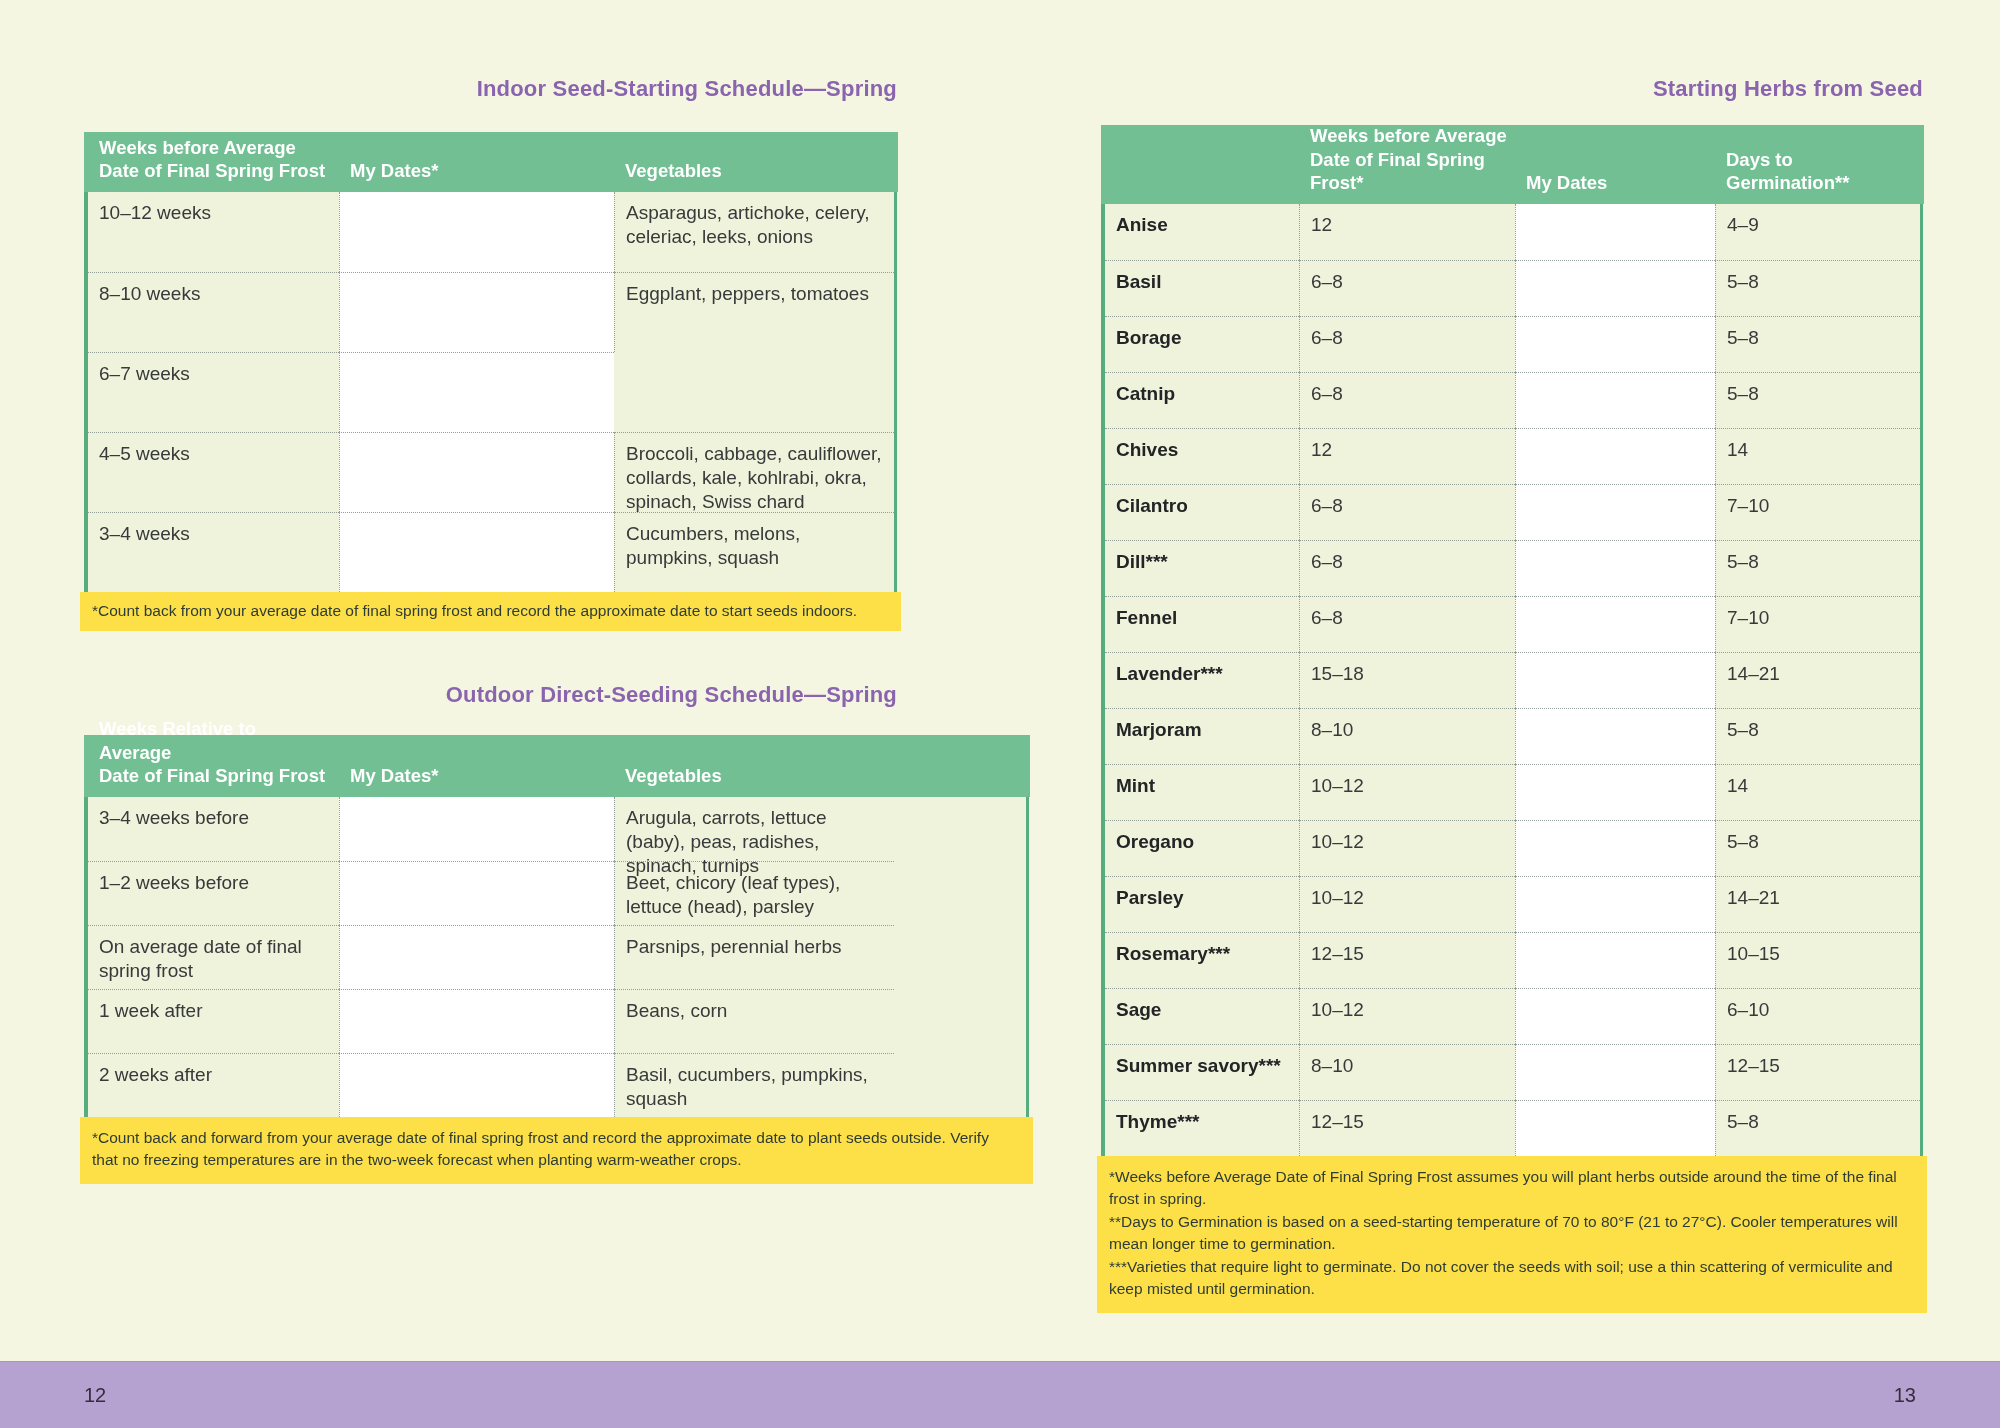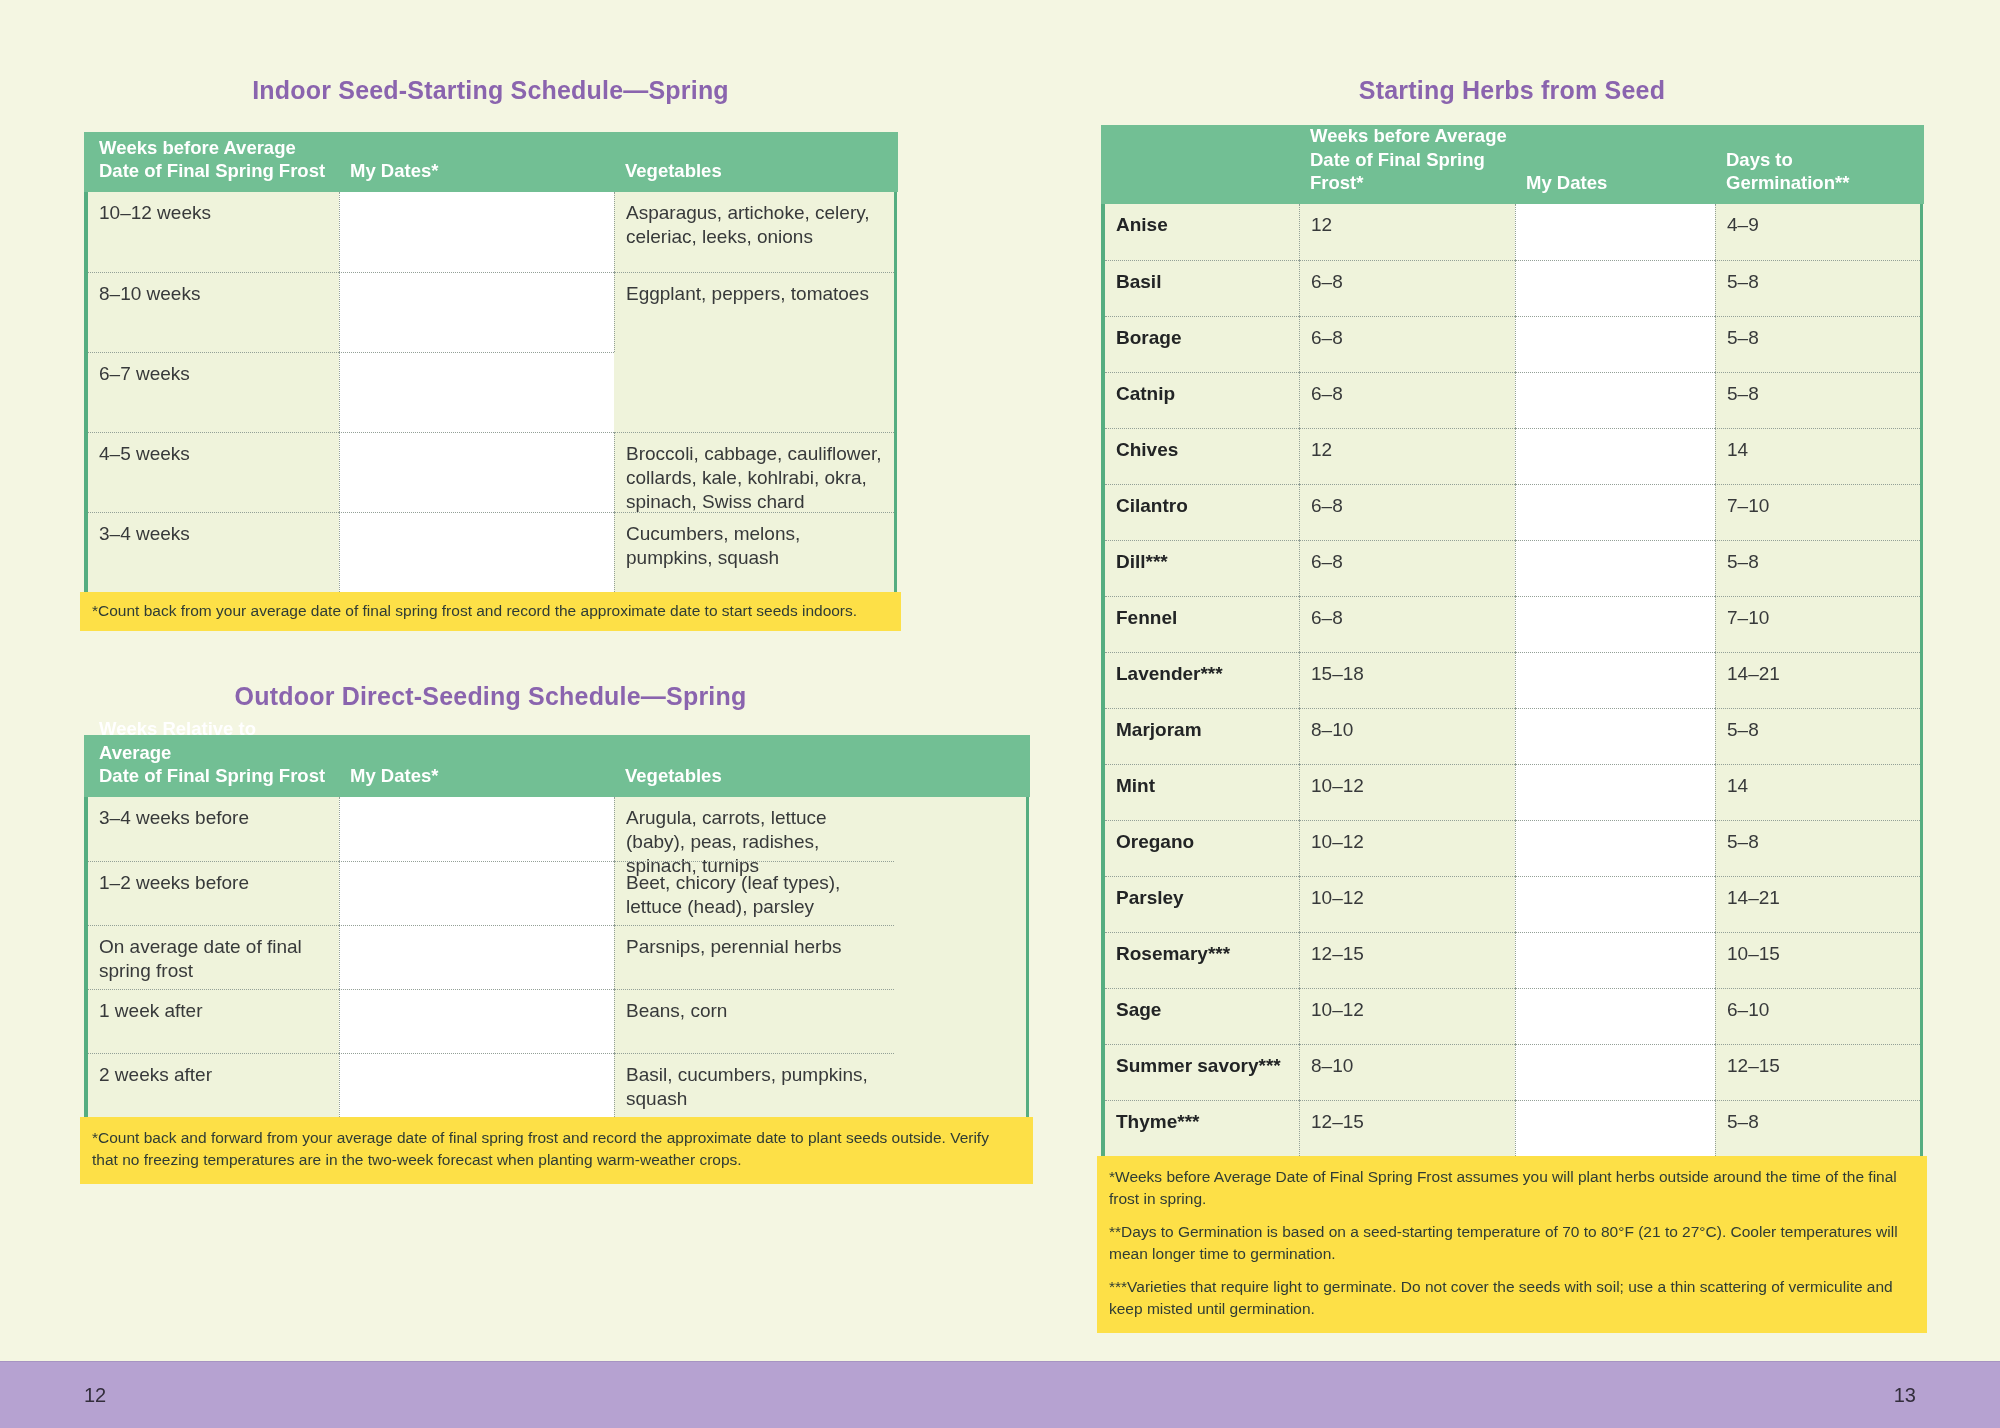--- a/index.html
+++ b/index.html
@@ -6,22 +6,22 @@
   html,body { width: 2000px; height: 1428px; }
   body {
     position: relative;
     background: #f4f6e2;
     font-family: "Liberation Sans", sans-serif;
     color: #37393a;
     overflow: hidden;
   }
   .title {
     position: absolute;
-    text-align: center;
-    font-size: 25px;
+    text-align: right;
+    font-size: 22px;
     font-weight: bold;
     color: #8a64ae;
     letter-spacing: 0.2px;
   }
   .gtable {
     position: absolute;
     background: #eff3db;
     border-left: 4px solid #55ad80;
     border-right: 3px solid #55ad80;
   }
@@ -49,21 +49,21 @@
   .cell.white { background: #ffffff; }
   .tfoot {
     background: #fde047;
     font-size: 15.5px;
     line-height: 1.45;
     color: #2f3c35;
     margin: 0 -7px 0 -8px;
   }
   .tfoot.one { padding: 8px 12px 9px 12px; }
   .tfoot.multi { padding: 10px 14px 12px 12px; }
-  .tfoot p + p { margin-top: 10px; }
+  .tfoot p + p { }
   
   .t-left .c1 { width: 251px; }
   .t-left .c2 { width: 275px; }
   .t-left .c3 { width: 280px; }
   
   .t-herb .c1 { width: 194px; font-weight: bold; color: #222425; }
   .t-herb .c2 { width: 216px; }
   .t-herb .c3 { width: 200px; }
   .t-herb .c4 { width: 205px; }
   .t-herb .thead .c1 { font-weight: bold; color:#fff; }

